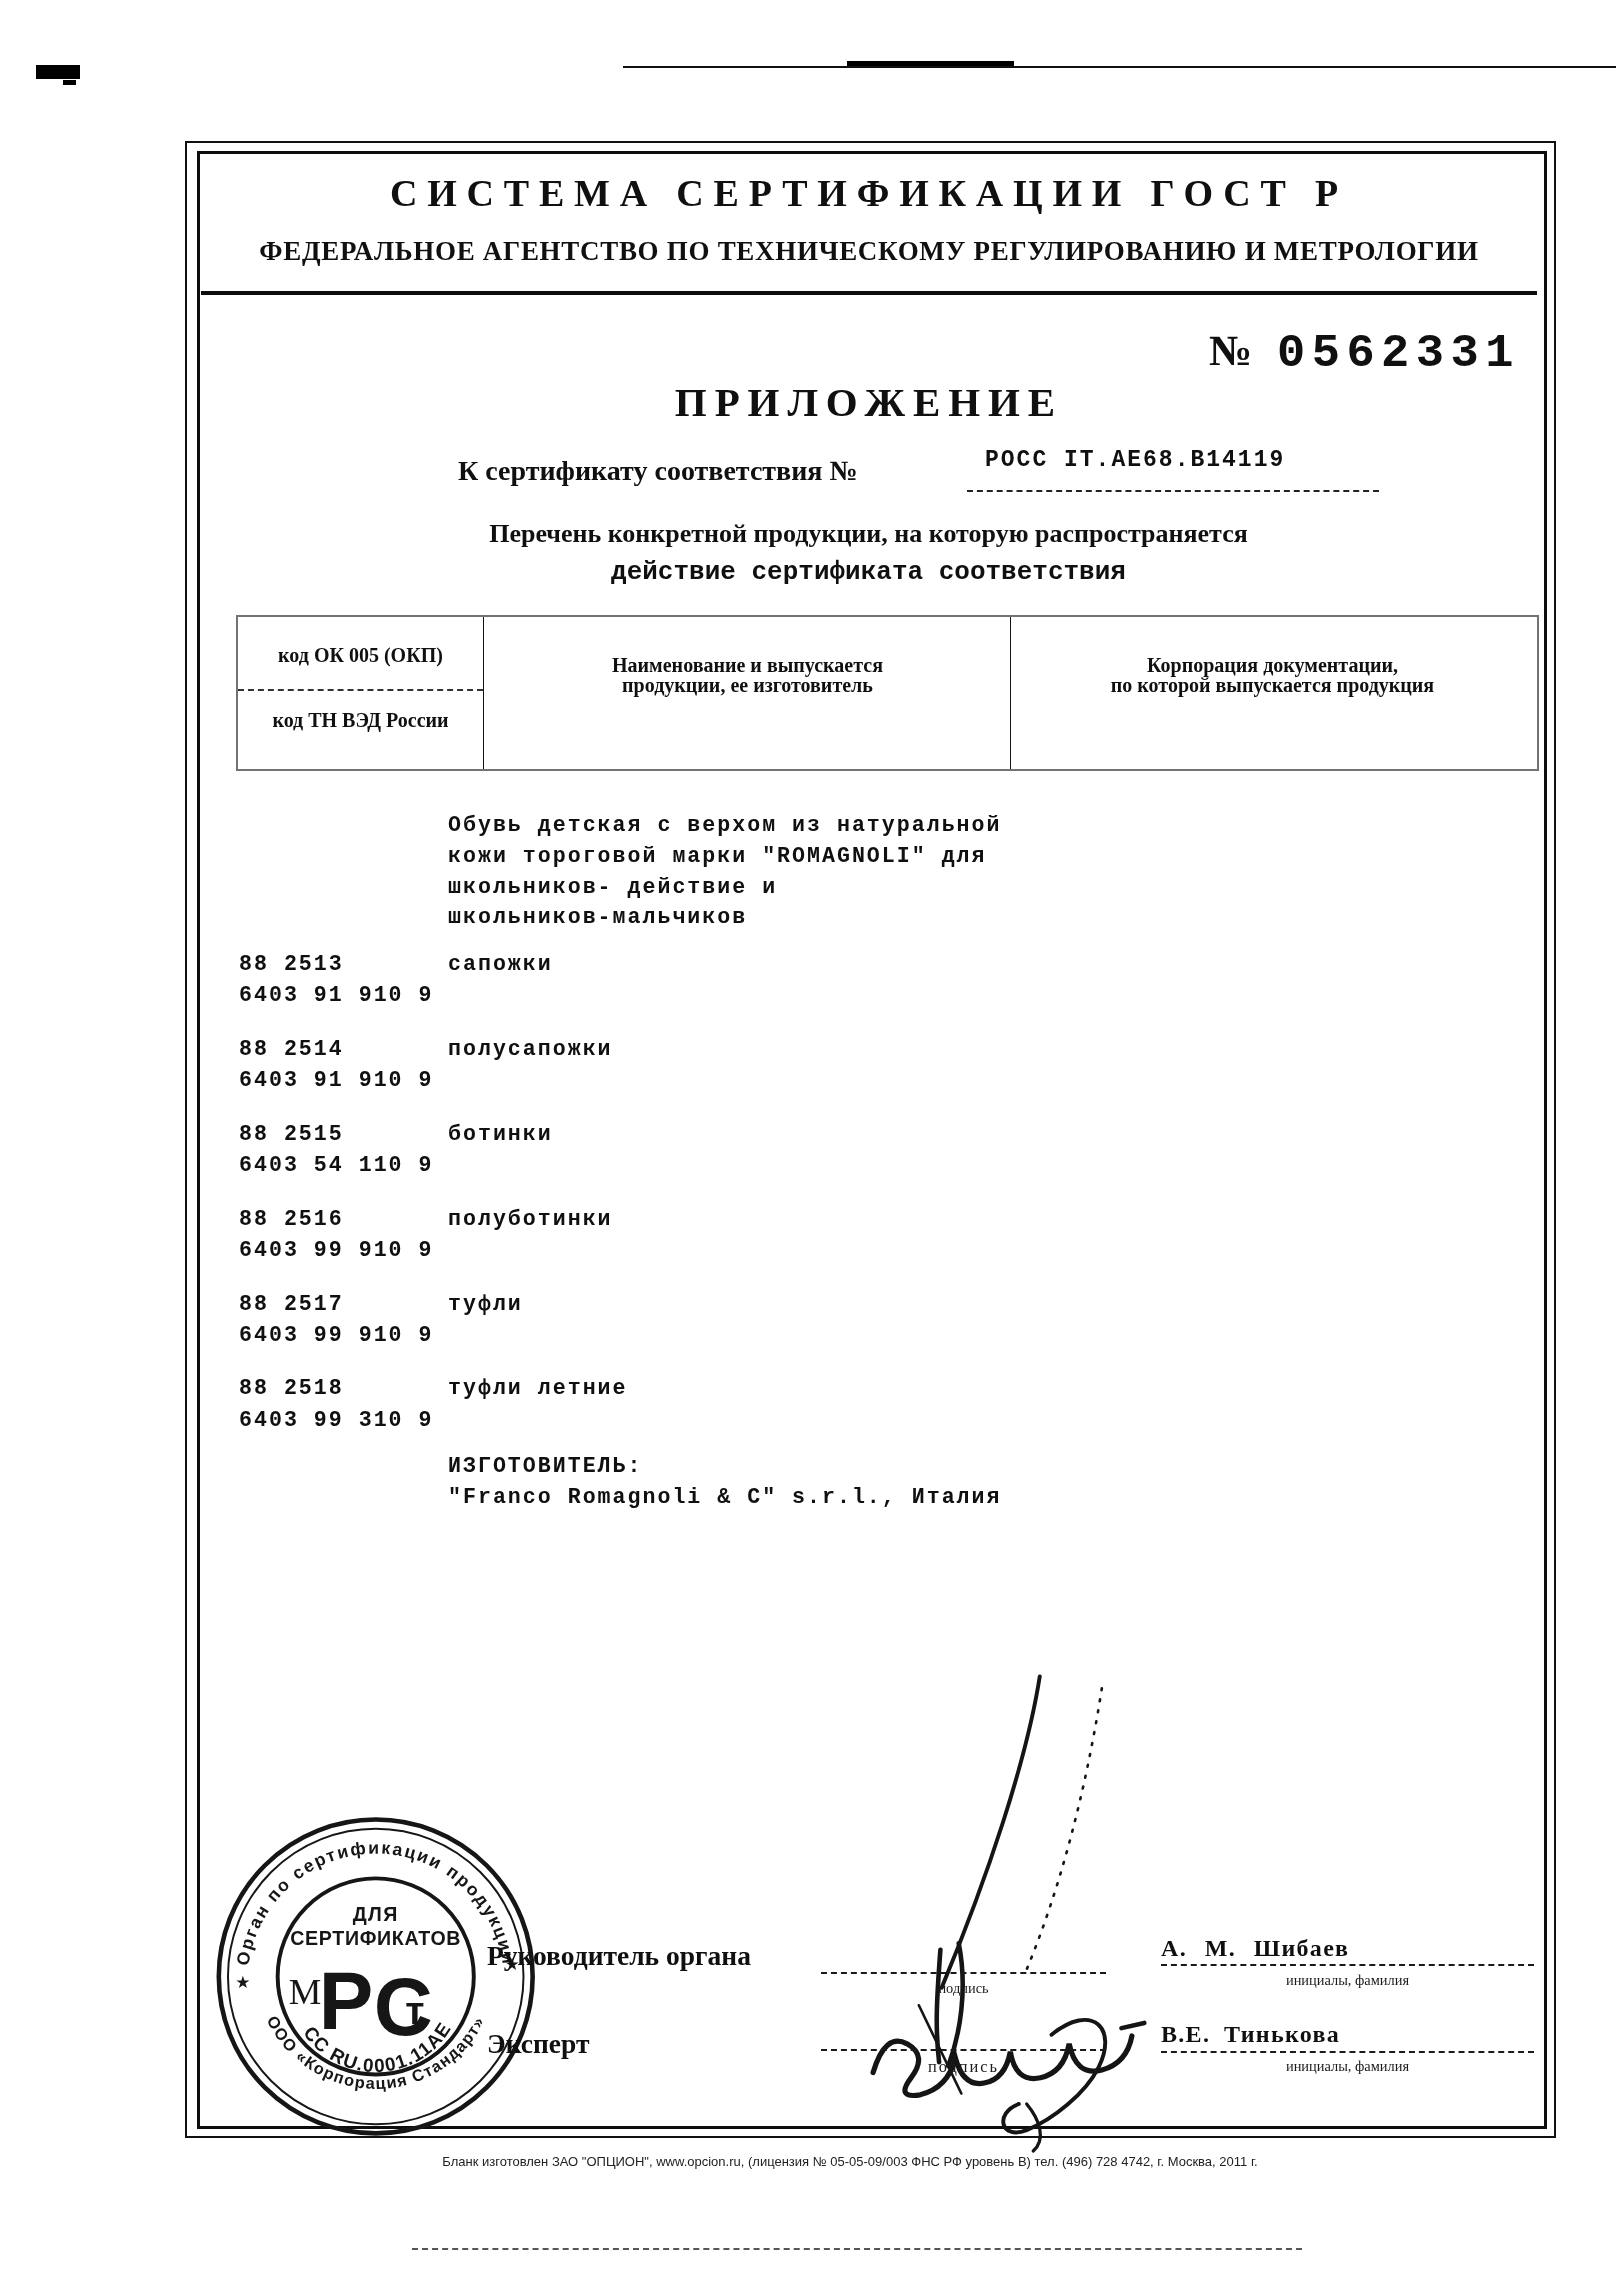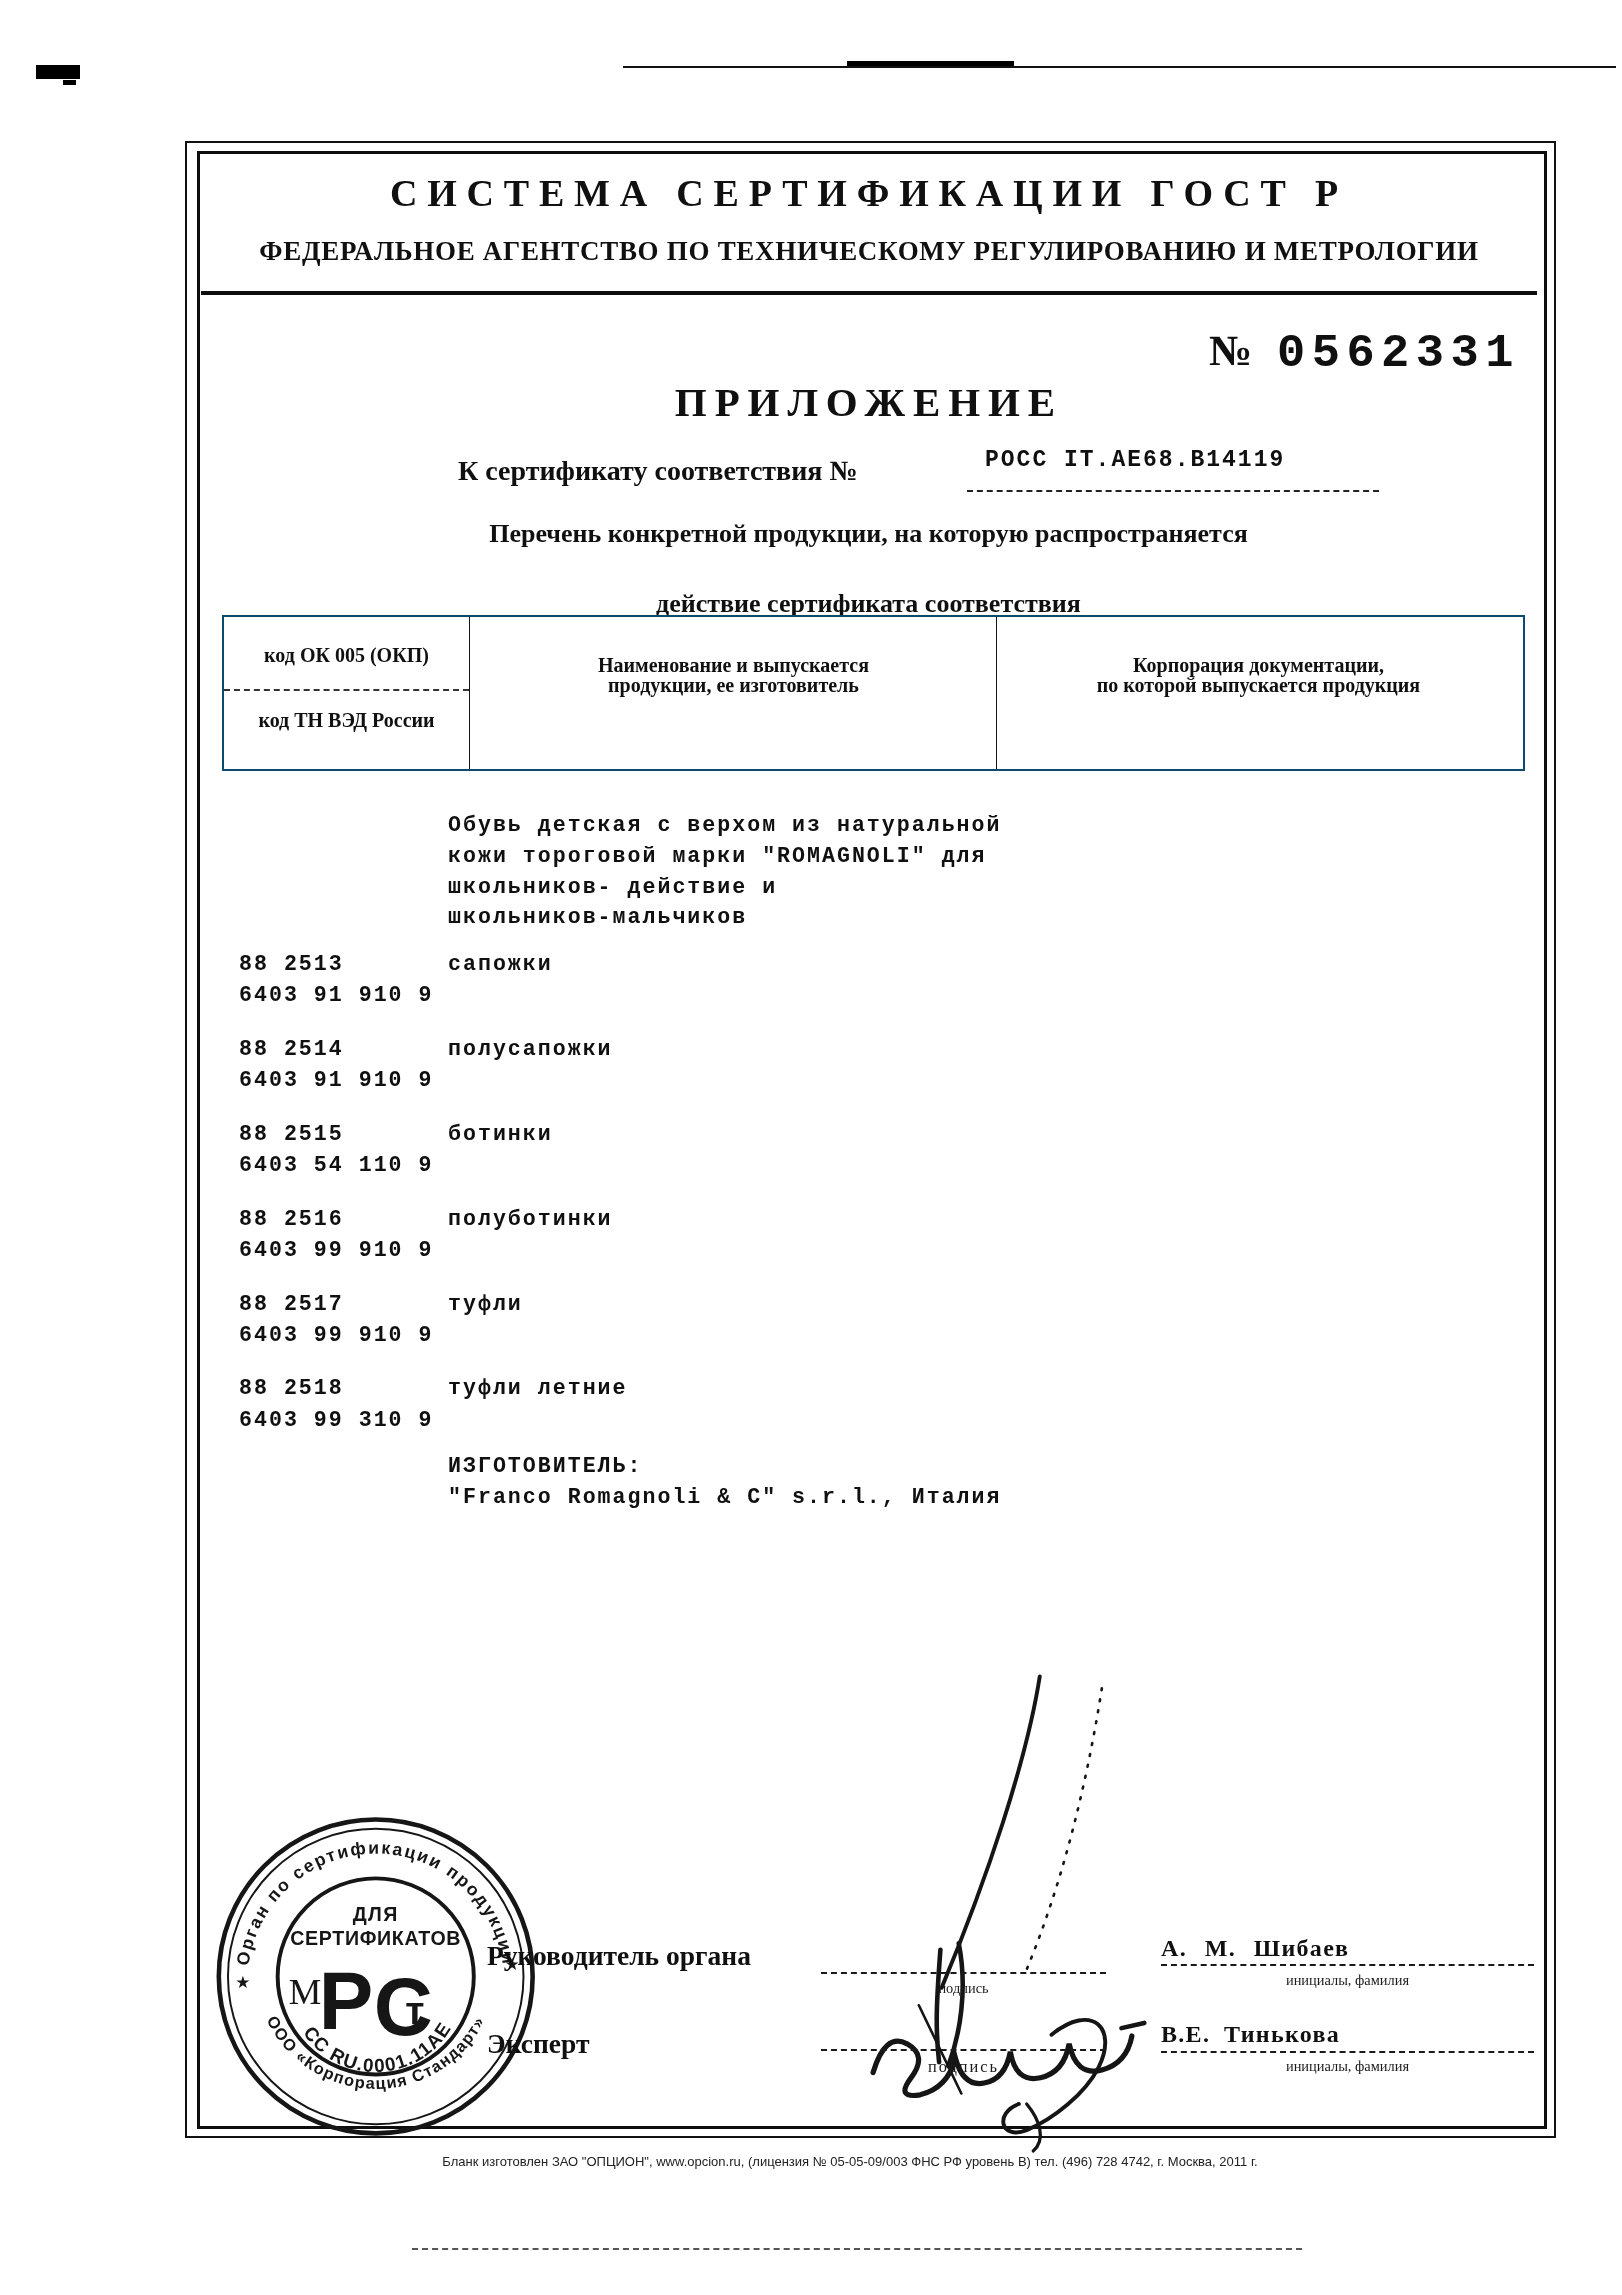--- a/index.html
+++ b/index.html
@@ -15,22 +15,22 @@
   .header-rule{left:201px;top:291px;width:1336px;height:3.9px;background:#0d0d0d;}
   .h1{left:201px;top:171px;width:1336px;font-size:38px;letter-spacing:9.8px;}
   .h2{left:201px;top:236px;width:1336px;font-size:27px;letter-spacing:0.7px;}
   .blank-no-label{left:1209px;top:326px;font-size:43px;}
   .blank-no-value{left:1277px;top:327px;font-size:47px;letter-spacing:6.5px;font-weight:bold;}
   .title{left:201px;top:378px;width:1336px;font-size:41px;letter-spacing:7.9px;}
   .cert-label{left:458px;top:455px;font-size:28px;}
   .cert-value{left:985px;top:447px;font-size:23px;letter-spacing:2px;}
   .cert-underline{left:967px;top:466px;width:412px;height:23.6px;border-bottom:2px dashed #222;}
   .sub1{left:216px;top:519px;width:1305px;font-size:26px;}
-  .sub2{left:216px;top:589px;width:1305px;font-size:26px;}
-  .tbl{left:222px;top:615px;width:1299px;height:152px;border:2px solid #0c4a6e;}
+  .sub2{left:216px;top:557px;width:1305px;font-size:26px;font-family:Liberation Mono, monospace;}
+  .tbl{left:236px;top:615px;width:1299px;height:152px;border:2px solid #737373;}
   .tbl .v1{position:absolute;left:245px;top:0;width:1.3px;height:100%;background:#141414;}
   .tbl .v2{position:absolute;left:772px;top:0;width:1.3px;height:100%;background:#141414;}
   .tbl .c1split{position:absolute;left:0;top:72px;width:245px;border-bottom:2px dashed #333;}
   .tbl .cell{position:absolute;font-size:20px;line-height:1.0;}
   .t-c1r1{left:0;top:27.5px;width:245px;}
   .t-c1r2{left:0;top:93px;width:245px;}
   .t-c2{left:247px;top:38px;width:525px;line-height:1.85;}
   .t-c3{left:773px;top:38px;width:523px;line-height:1.85;}
   .tw{font-size:21.6px;letter-spacing:2px;white-space:pre;}
   .desc{left:448px;width:720px;}

